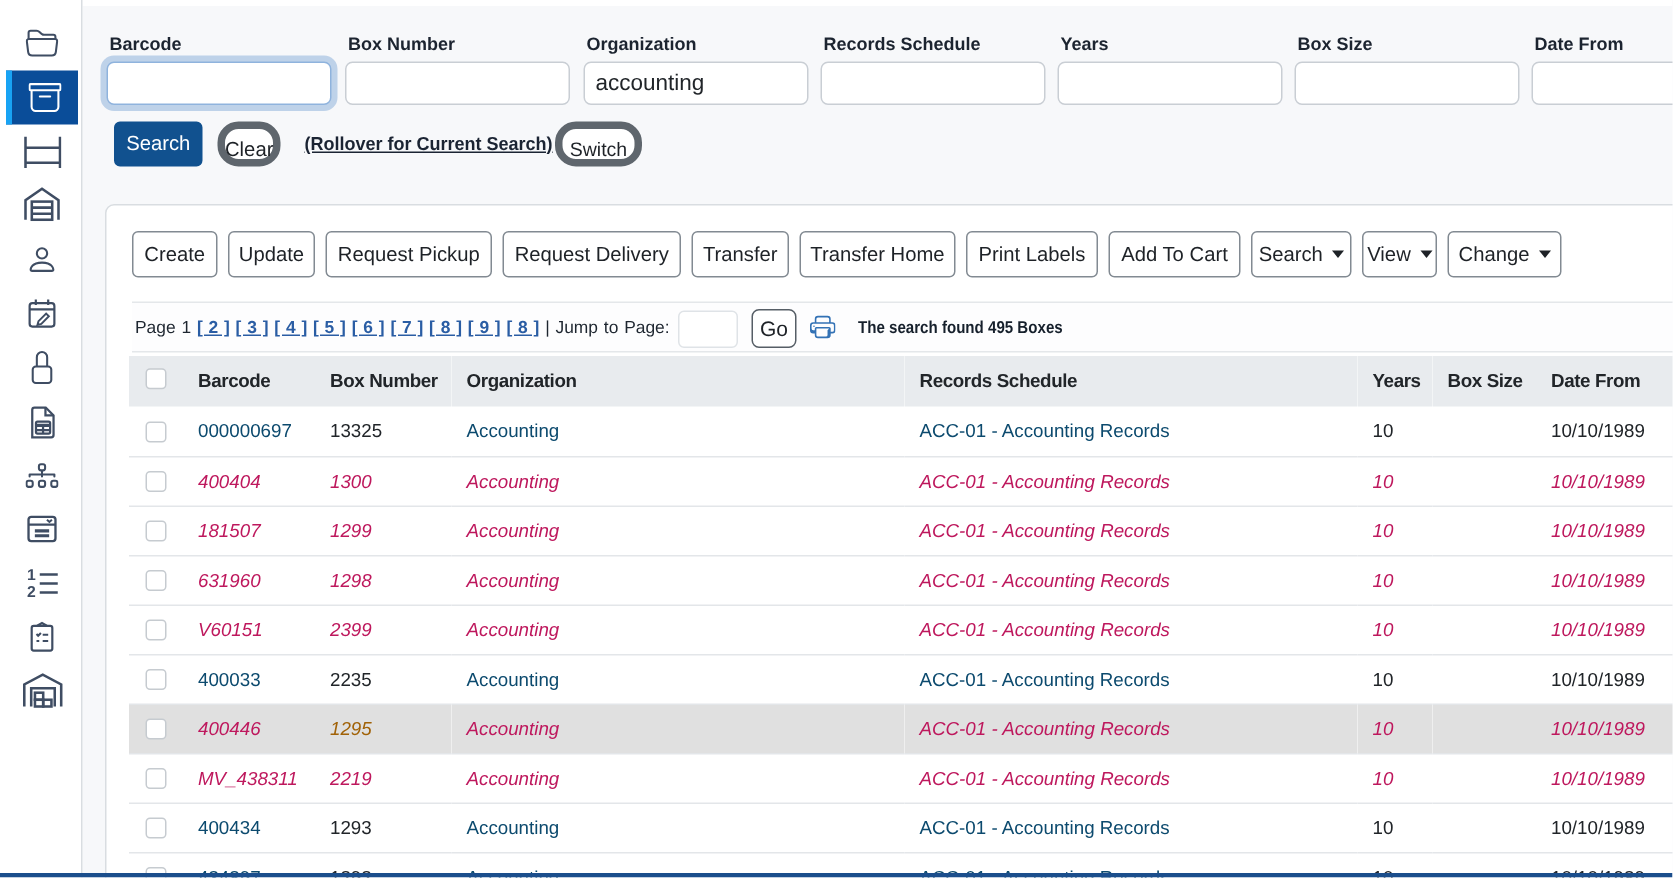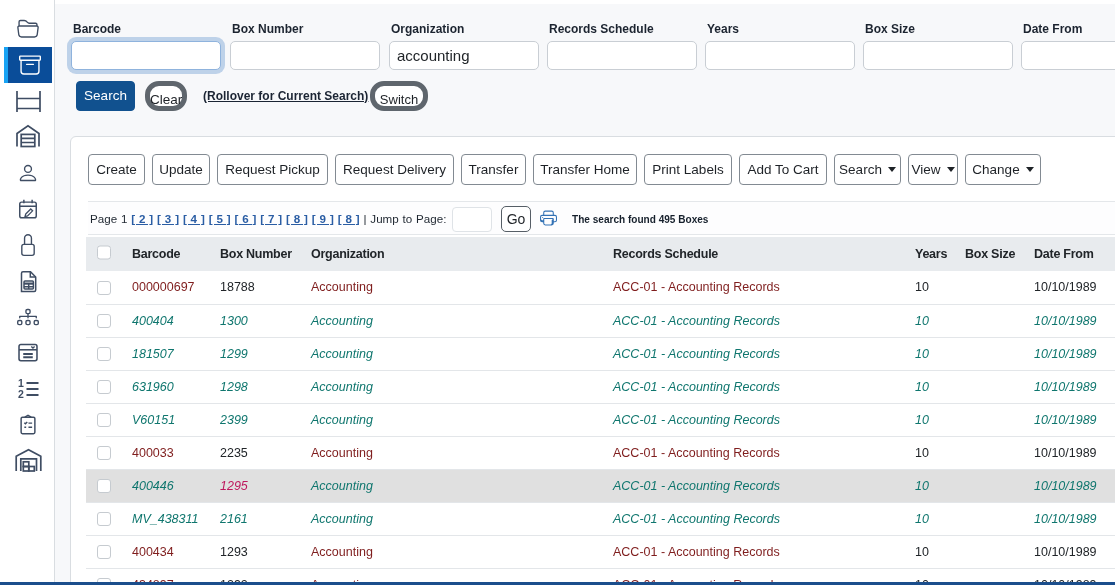--- a/index.html
+++ b/index.html
@@ -34,24 +34,24 @@
 #foundtext { position:absolute; left:484px; top:0; height:34px; line-height:34px; font-size:11.5px; font-weight:bold; color:#16202c; transform:scaleX(0.875); transform-origin:left center; }
 
 #tbl { position:absolute; left:15px; top:100px; border-collapse:collapse; table-layout:fixed; font-size:12.5px; }
 #tbl th, #tbl td { padding:0 0 0 10px; }
 #tbl th:first-child, #tbl td:first-child { padding-left:11px; }
 #tbl thead .cb { transform:translateY(-1.5px); }
 #tbl th, #tbl td {  height:33px; text-align:left; font-weight:normal; white-space:nowrap; overflow:hidden; }
 #tbl thead th { background:#e8ebee; font-weight:bold; color:#212529; height:34px; letter-spacing:-0.25px; }
 #tbl tbody tr { border-bottom:1px solid #e3e6e9; }
 #tbl tbody tr.hl { background:#e0e0e0; }
-.lnk { color:#7f1d1d; }
+.lnk { color:#0c4a6e; }
 .dk { color:#212529; }
-tr.red td, tr.red .lnk { color:#0f766e; font-style:italic; }
-tr.red td.blackcell { color:#be185d; }
+tr.red td, tr.red .lnk { color:#be185d; font-style:italic; }
+tr.red td.blackcell { color:#a16207; }
 .cb { width:14px; height:14px; border:1px solid #c6cbd0; border-radius:3px; background:#fff; display:inline-block; vertical-align:middle; }
 #bottombar { position:absolute; left:0; top:582px; width:1115px; height:3px; background:#1b4e8c; z-index:9; }
 </style>
 </head>
 <body>
 <div id="topwhite"></div>
 <div id="bottombar"></div>
 
 <div id="sidebar">
   <div class="sb-item" style="top:10px">
@@ -197,21 +197,21 @@
             <th>Years</th>
             <th>Box Size</th>
             <th>Date From</th>
             <th></th>
         </tr>
       </thead>
       <tbody>
         <tr>
             <td><span class="cb"></span></td>
             <td class="lnk">000000697</td>
-            <td class="dk">18788</td>
+            <td class="dk">13325</td>
             <td class="lnk">Accounting</td>
             <td class="lnk">ACC-01 - Accounting Records</td>
             <td class="dk">10</td>
             <td></td>
             <td class="dk">10/10/1989</td>
             <td></td>
           </tr>
         <tr class="red">
             <td><span class="cb"></span></td>
             <td class="lnk">400404</td>
@@ -274,21 +274,21 @@
             <td class="lnk">Accounting</td>
             <td class="lnk">ACC-01 - Accounting Records</td>
             <td>10</td>
             <td></td>
             <td>10/10/1989</td>
             <td></td>
           </tr>
         <tr class="red">
             <td><span class="cb"></span></td>
             <td class="lnk">MV_438311</td>
-            <td>2161</td>
+            <td>2219</td>
             <td class="lnk">Accounting</td>
             <td class="lnk">ACC-01 - Accounting Records</td>
             <td>10</td>
             <td></td>
             <td>10/10/1989</td>
             <td></td>
           </tr>
         <tr>
             <td><span class="cb"></span></td>
             <td class="lnk">400434</td>

